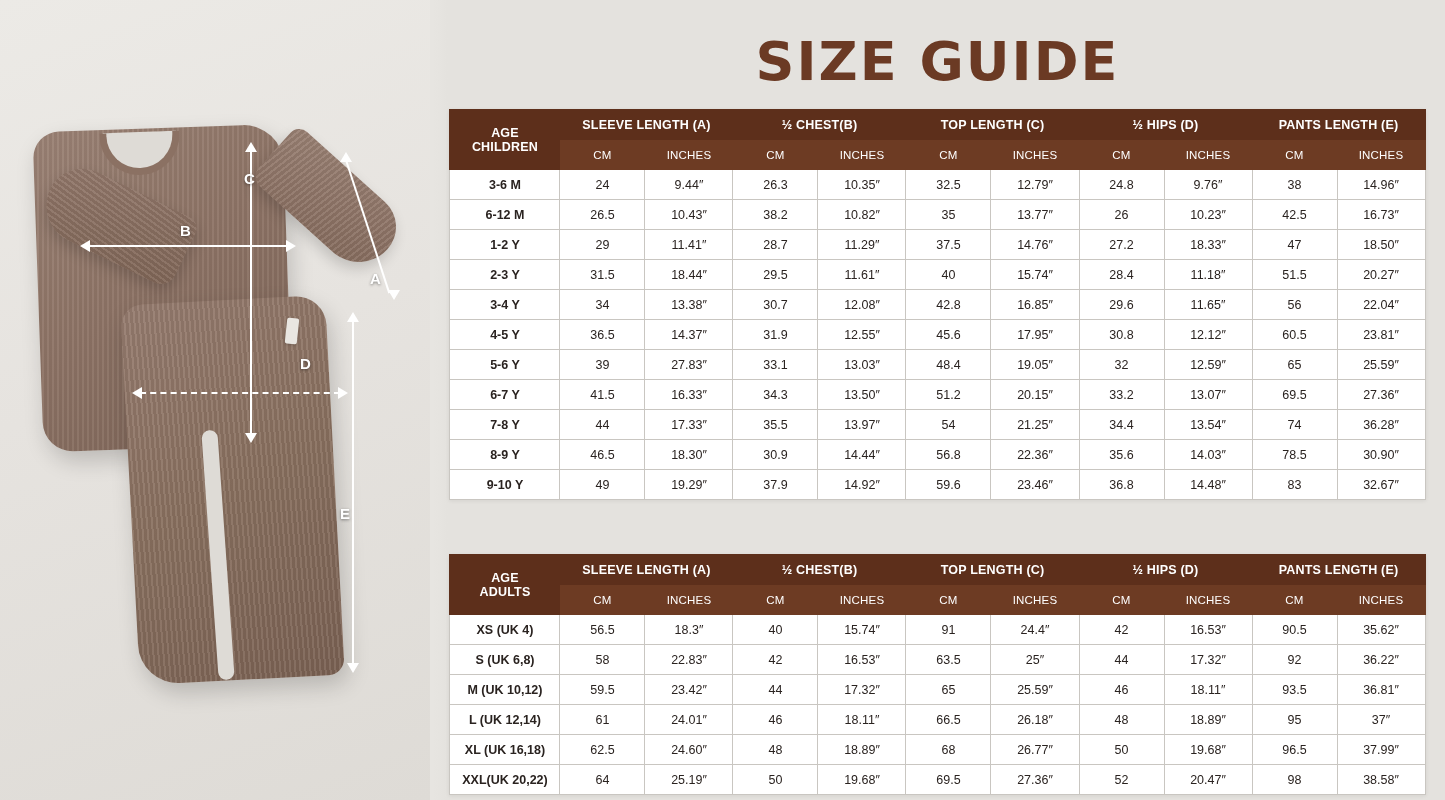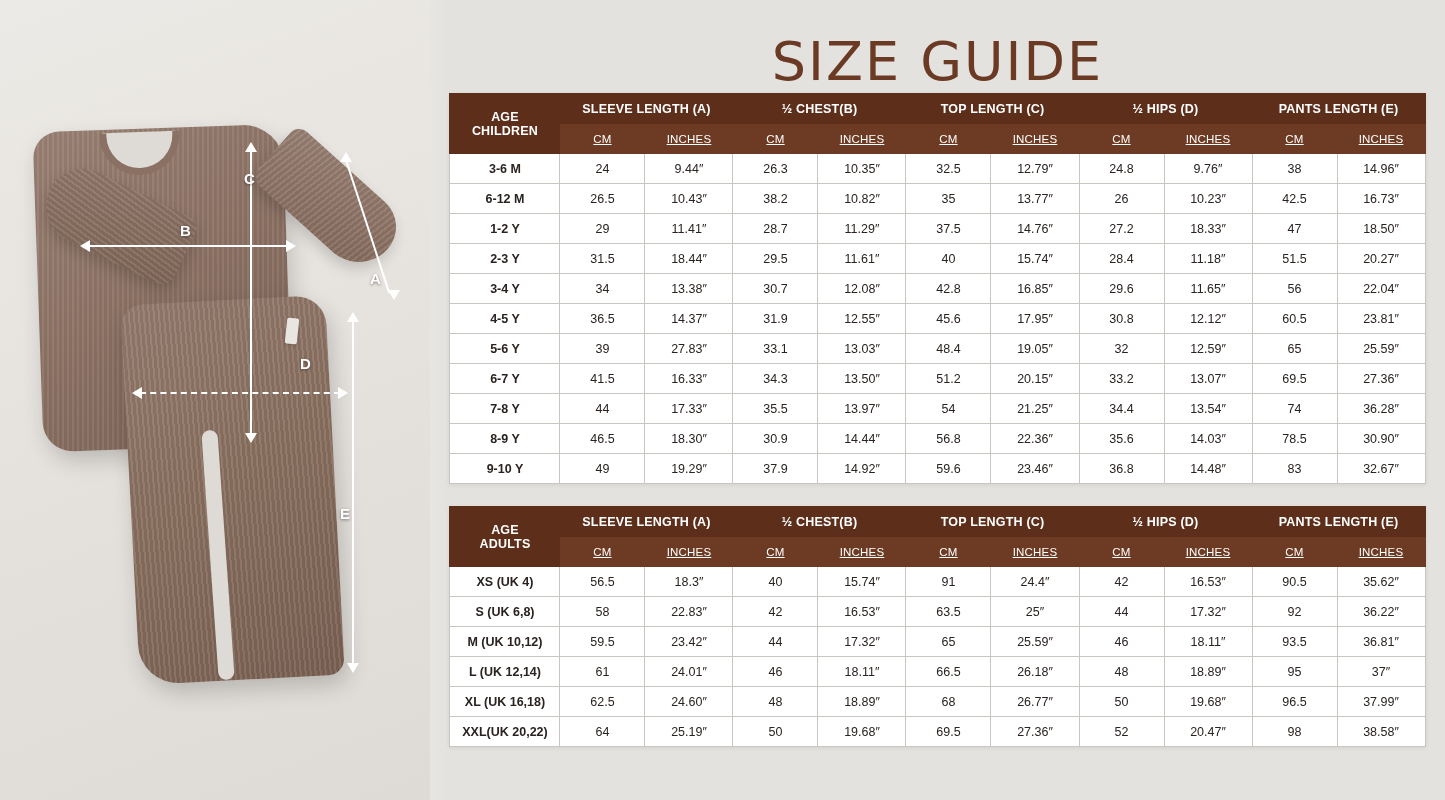--- a/index.html
+++ b/index.html
@@ -136,28 +136,28 @@
   
   .content {
     position: absolute;
     left: 430px; top: 0;
     width: 1015px; height: 800px;
   }
   .title {
     text-align: center;
     color: #6b3a24;
     font-size: 54px;
-    font-weight: normal;
+    font-weight: bold;
     letter-spacing: 2px;
     margin: 30px 0 0 0;
     font-family: "DejaVu Sans", sans-serif;
   }
   table {
     border-collapse: collapse;
-    margin: 0 auto;
+    margin: 16px auto;
     table-layout: fixed;
   }
   .tbl {
     width: 975px;
     background: #ffffff;
     box-shadow: 0 1px 4px rgba(0,0,0,.07);
   }
   .tbl th, .tbl td {
     border: 1px solid #ffffff;
     text-align: center;
@@ -179,21 +179,21 @@
     font-size: 11.5px;
   }
   .tbl tbody td {
     background: #ffffff;
     border: 1px solid #c9c6c1;
   }
   .tbl tbody td.age {
     font-weight: bold;
   }
   .tbl thead th { border: 1px solid #5d2f1b; }
-  .tbl thead tr.sub th { border: 1px solid #6d3b23; text-decoration: underline; }
+  .tbl thead tr.sub th { border: 1px solid #6d3b23; }
   .spacer { height: 22px; }
   .footnote {
     text-align: center;
     font-style: italic;
     font-weight: bold;
     font-size: 15px;
     color: #1d1a17;
     margin-top: 26px;
   }
 </style>

